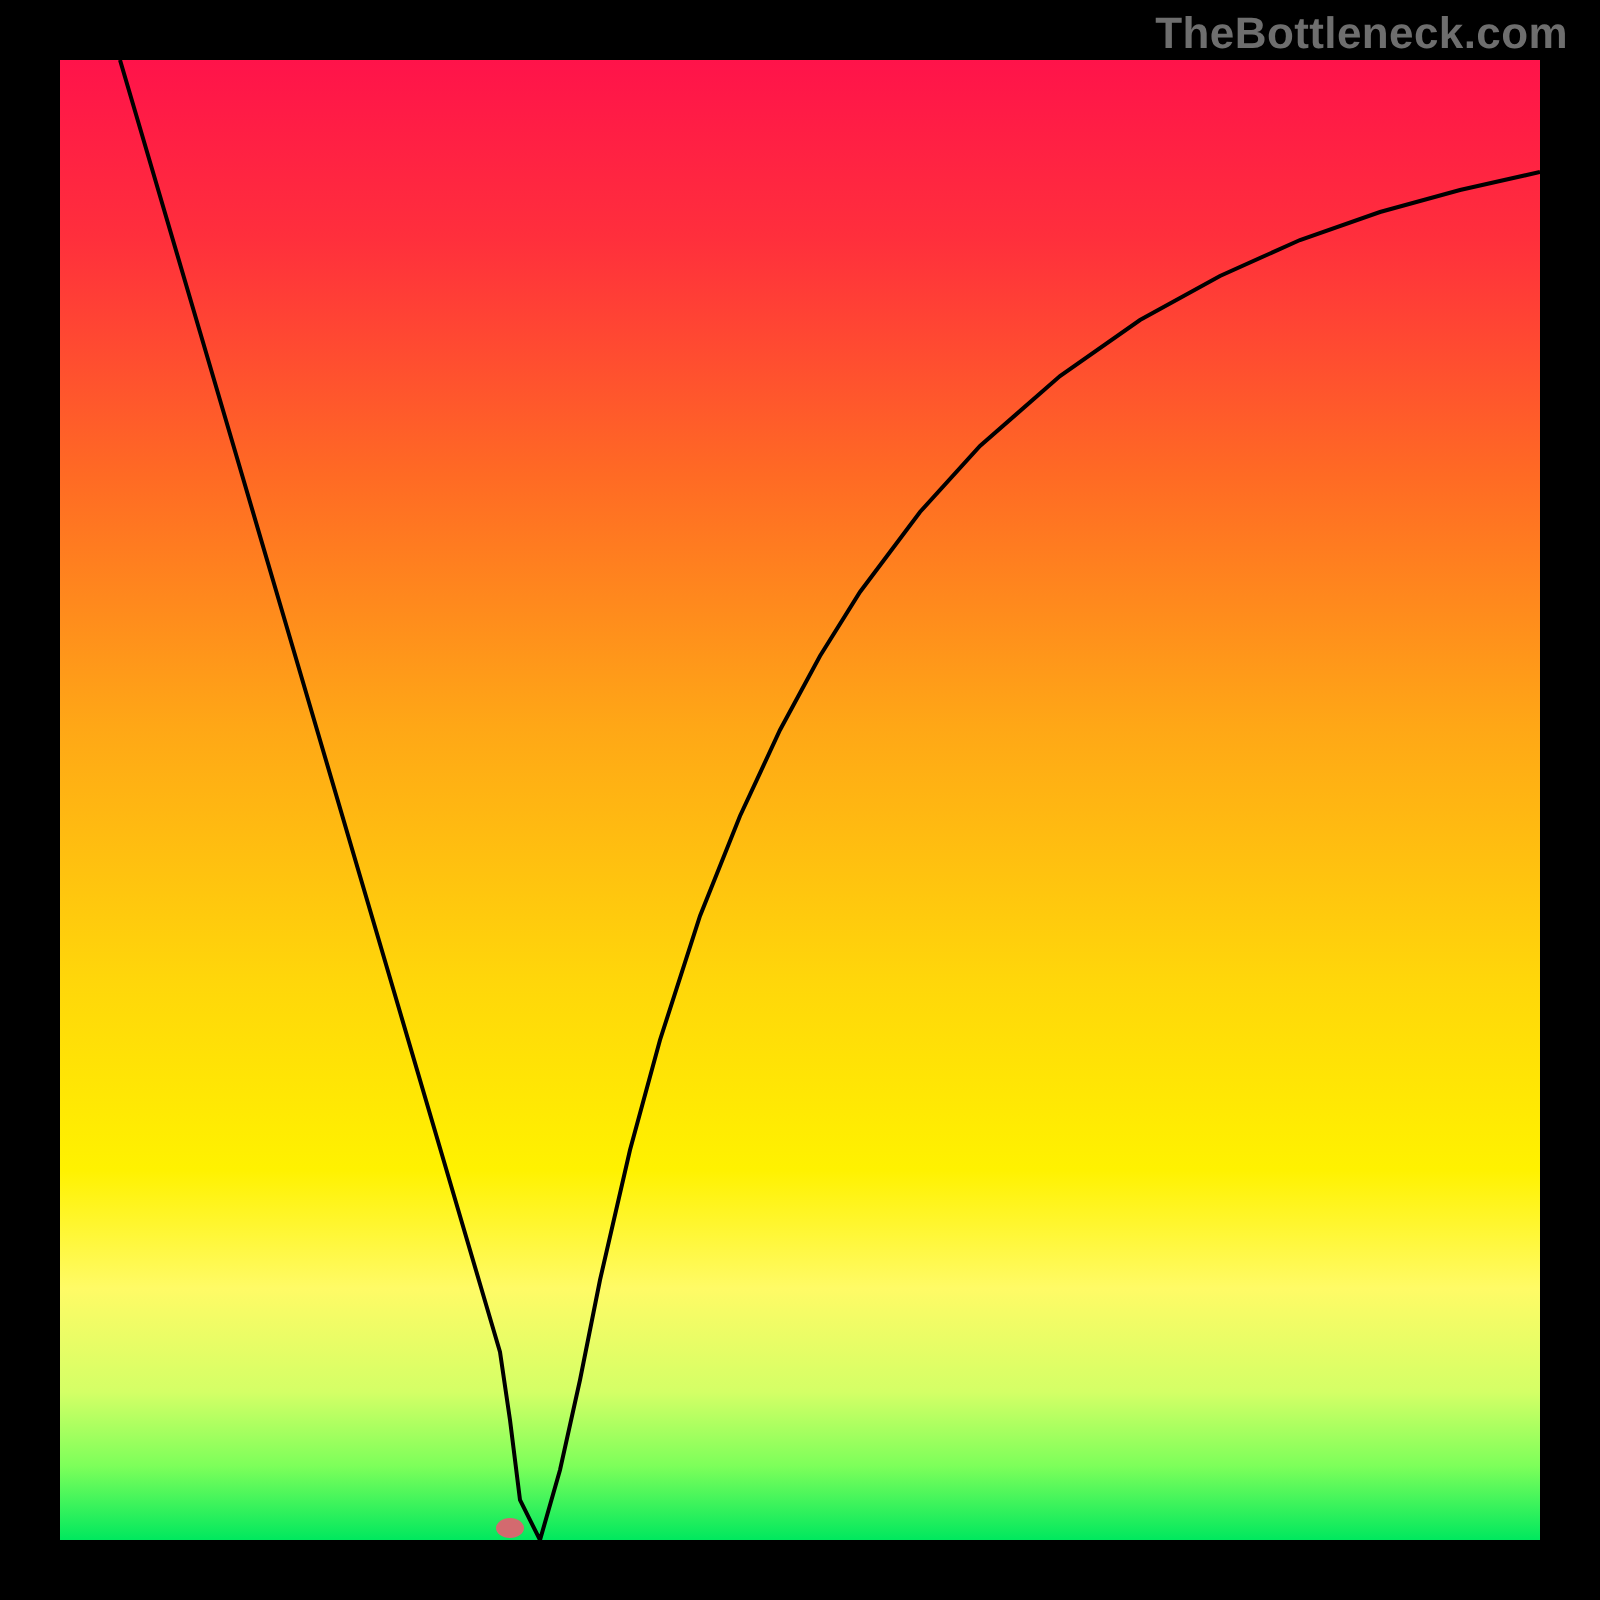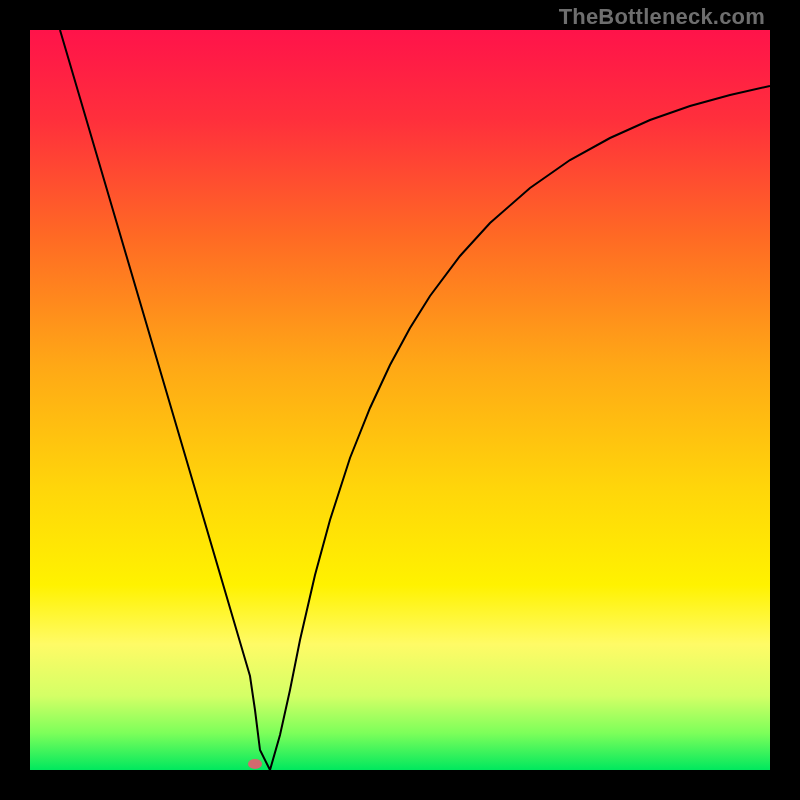--- a/index.html
+++ b/index.html
@@ -21,21 +21,21 @@
   .plot-area {
     position: absolute;
     left: 0;
     top: 0;
     width: 740px;
     height: 740px;
   }
   .watermark {
     position: absolute;
     top: 4px;
-    right: 35px;
+    right: 16px;
     color: #6e6e6e;
     font-family: Arial, Helvetica, sans-serif;
     font-size: 22px;
     font-weight: 600;
     letter-spacing: 0.2px;
   }
   .marker {
     position: absolute;
     width: 14px;
     height: 10px;

